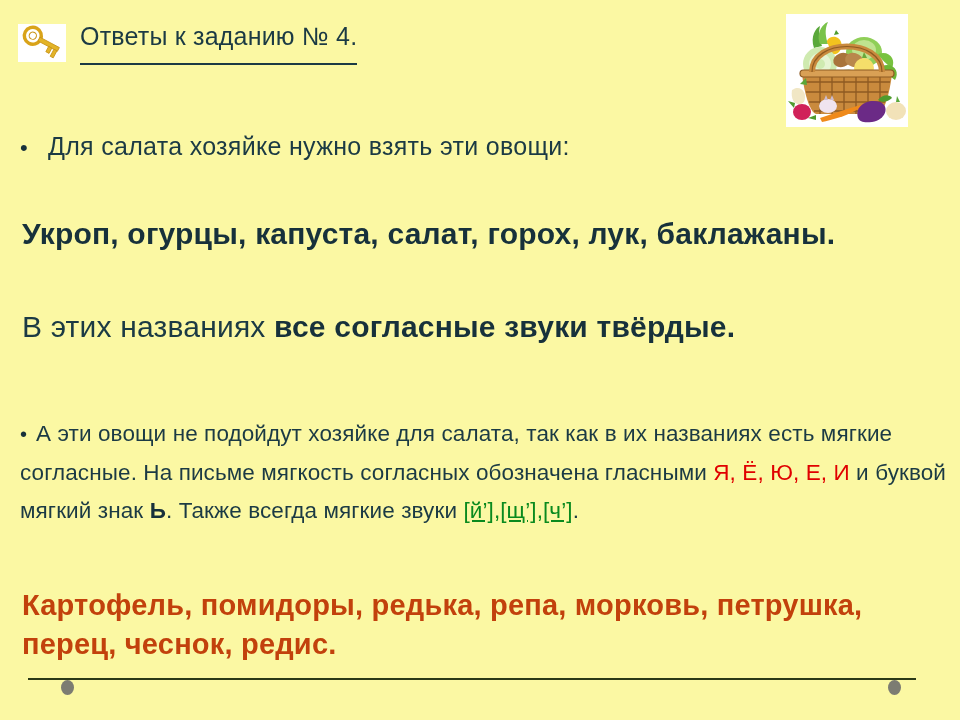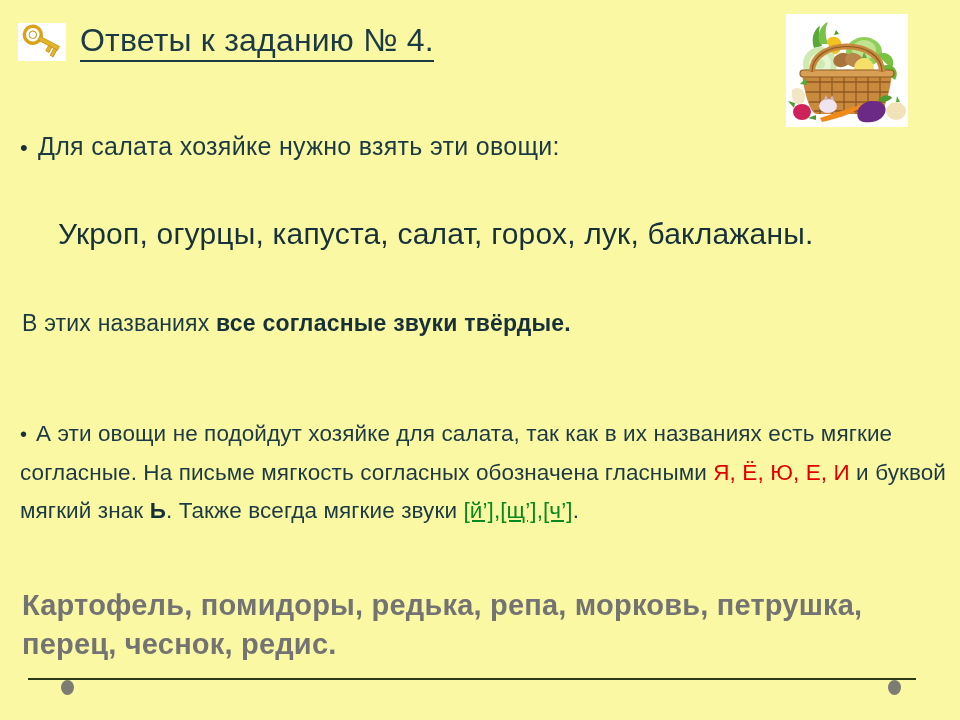--- a/index.html
+++ b/index.html
@@ -32,26 +32,26 @@
     gap: 14px;
   }
   .key-icon {
     width: 48px;
     height: 38px;
     background: #ffffff;
     display: block;
     flex: 0 0 auto;
   }
   .title-text {
-    font-size: 32px;
+    font-size: 25px;
     font-weight: 400;
     color: #1b3a44;
     letter-spacing: 0.2px;
     border-bottom: 2px solid #1b3a44;
-    padding-bottom: 1px;
+    padding-bottom: 12px;
     line-height: 1.15;
     white-space: nowrap;
   }
 
   
   .basket-box {
     position: absolute;
     left: 786px;
     top: 14px;
     width: 122px;
@@ -73,40 +73,39 @@
     color: #17313b;
   }
   .p1 {
     left: 20px;
     top: 132px;
     font-size: 25px;
     color: #1b3a44;
     letter-spacing: 0.3px;
     white-space: nowrap;
   }
-  .p1 .txt { }
+  .p1 .txt { margin-left: 10px; }
 
   .veglist-1 {
     position: absolute;
     left: 22px;
     top: 214px;
     width: 900px;
     font-size: 30px;
-    font-weight: normal;
+    font-weight: bold;
     color: #17313b;
     line-height: 1.33;
     letter-spacing: 0.2px;
-    margin-left: 36px;
   }
 
   .line-hard {
     position: absolute;
     left: 22px;
     top: 310px;
-    font-size: 23px;
+    font-size: 30px;
     color: #1b3a44;
     letter-spacing: 0.2px;
     white-space: nowrap;
   }
   .line-hard b { font-weight: bold; color: #17313b; }
 
   .p2 {
     position: absolute;
     left: 20px;
     top: 415px;
@@ -128,21 +127,21 @@
   .soft-sign { font-weight: bold; color: #17313b; }
   .sounds { color: #0a8a1e; text-decoration: underline; }
 
   .veglist-2 {
     position: absolute;
     left: 22px;
     top: 586px;
     width: 920px;
     font-size: 29px;
     font-weight: bold;
-    color: #737373;
+    color: #c2410c;
     line-height: 1.33;
     letter-spacing: 0.2px;
   }
 
   
   .footer-rule {
     position: absolute;
     left: 28px;
     top: 678px;
     width: 888px;

